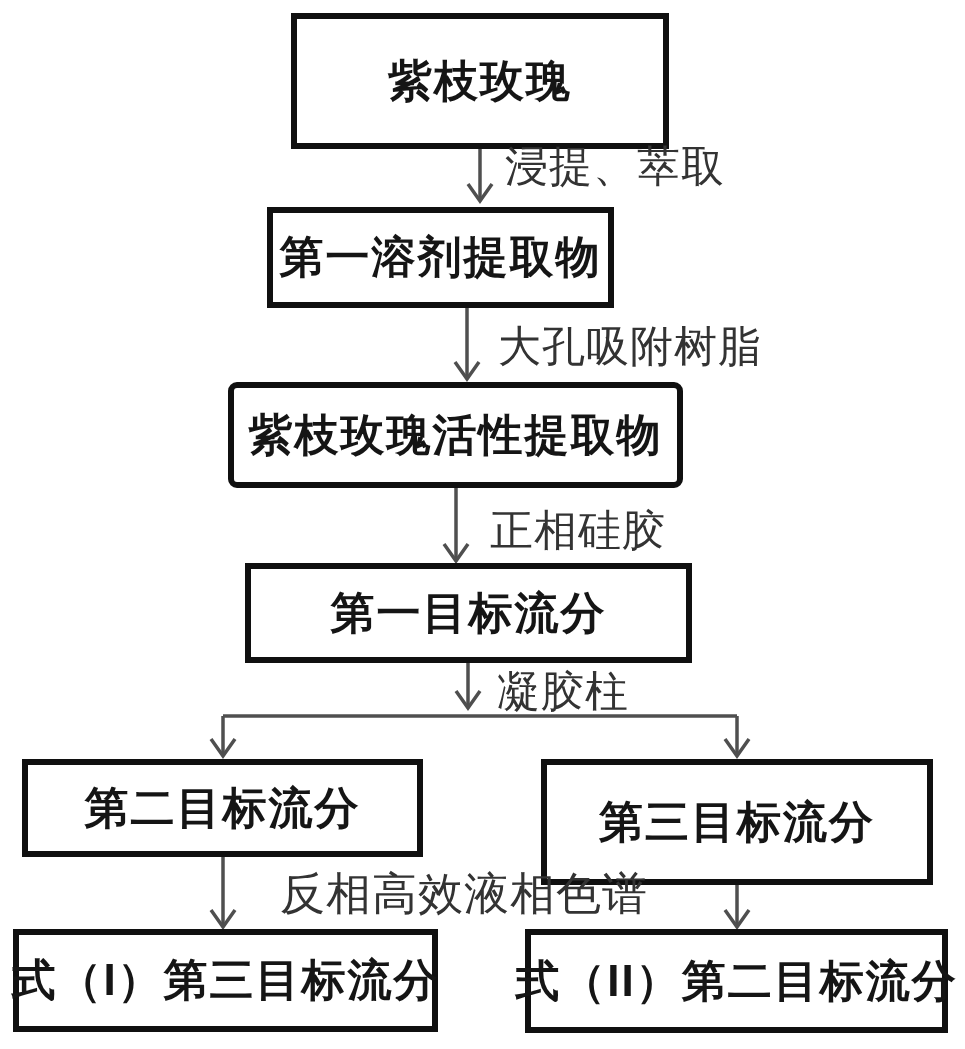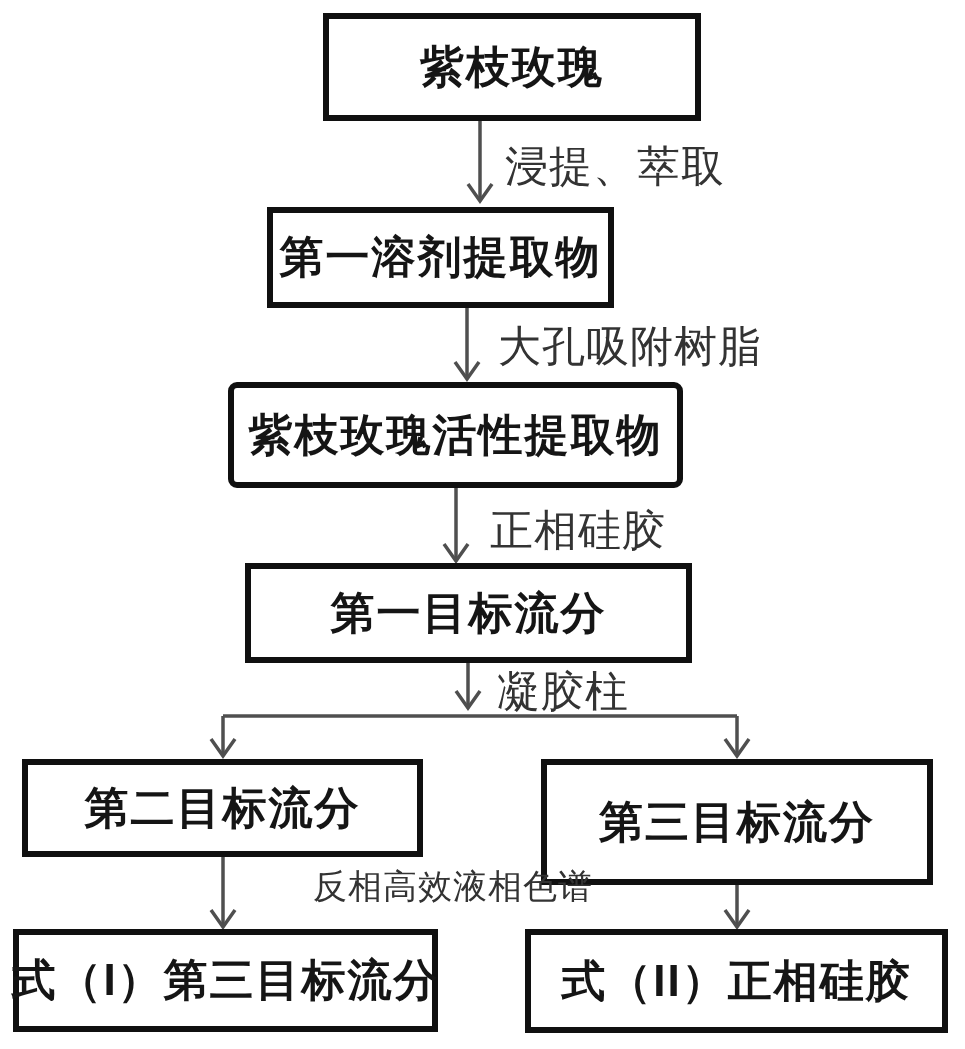--- a/index.html
+++ b/index.html
@@ -41,34 +41,34 @@
   .edge-label {
     position: absolute;
     font-size: 43px;
     font-weight: normal;
     color: #333333;
     letter-spacing: 1px;
     white-space: nowrap;
     z-index: 3;
   }
   
-  .n-rose            { left: 291px; top: 13px;  width: 378px; height: 108px; margin-left: 32px; }
+  .n-rose            { left: 291px; top: 13px;  width: 378px; height: 136px; }
   .n-first-solvent   { left: 267px; top: 207px; width: 347px; height: 101px; }
   .n-active-extract  { left: 228px; top: 382px; width: 455px; height: 106px; border-radius: 9px; }
   .n-first-fraction  { left: 245px; top: 563px; width: 447px; height: 100px; }
   .n-second-fraction { left: 22px;  top: 759px; width: 401px; height: 98px;  }
   .n-third-fraction  { left: 541px; top: 759px; width: 392px; height: 126px;  }
   .n-compound-1      { left: 13px;  top: 929px; width: 425px; height: 103px; }
   .n-compound-2      { left: 525px; top: 929px; width: 423px; height: 104px; }
   
   .l-soak   { left: 505px; top: 138px; }
   .l-resin  { left: 498px; top: 318px; }
   .l-silica { left: 490px; top: 502px; }
   .l-gel    { left: 497px; top: 663px; }
-  .l-hplc   { left: 313px; top: 864px; font-size: 34px; }
+  .l-hplc   { left: 280px; top: 864px; font-size: 45px; }
 </style>
 </head>
 <body>
 
 <div class="canvas">
 
   <svg class="connectors" viewBox="0 0 965 1049" xmlns="http://www.w3.org/2000/svg" fill="none" stroke="#4f4f4f" stroke-width="3.5">
 
     <line x1="480" y1="121" x2="480" y2="199"></line>
     <polyline points="468,184 480,201 492,184"></polyline>
@@ -104,21 +104,21 @@
   <div class="node n-active-extract">紫枝玫瑰活性提取物</div>
 
   <div class="node n-first-fraction">第一目标流分</div>
 
   <div class="node n-second-fraction">第二目标流分</div>
 
   <div class="node n-third-fraction">第三目标流分</div>
 
   <div class="node n-compound-1">式（I）第三目标流分</div>
 
-  <div class="node n-compound-2">式（II）正相硅胶</div>
+  <div class="node n-compound-2">式（II）第二目标流分</div>
 
   <div class="edge-label l-soak">浸提、萃取</div>
 
   <div class="edge-label l-resin">大孔吸附树脂</div>
 
   <div class="edge-label l-silica">正相硅胶</div>
 
   <div class="edge-label l-gel">凝胶柱</div>
 
   <div class="edge-label l-hplc">反相高效液相色谱</div>

